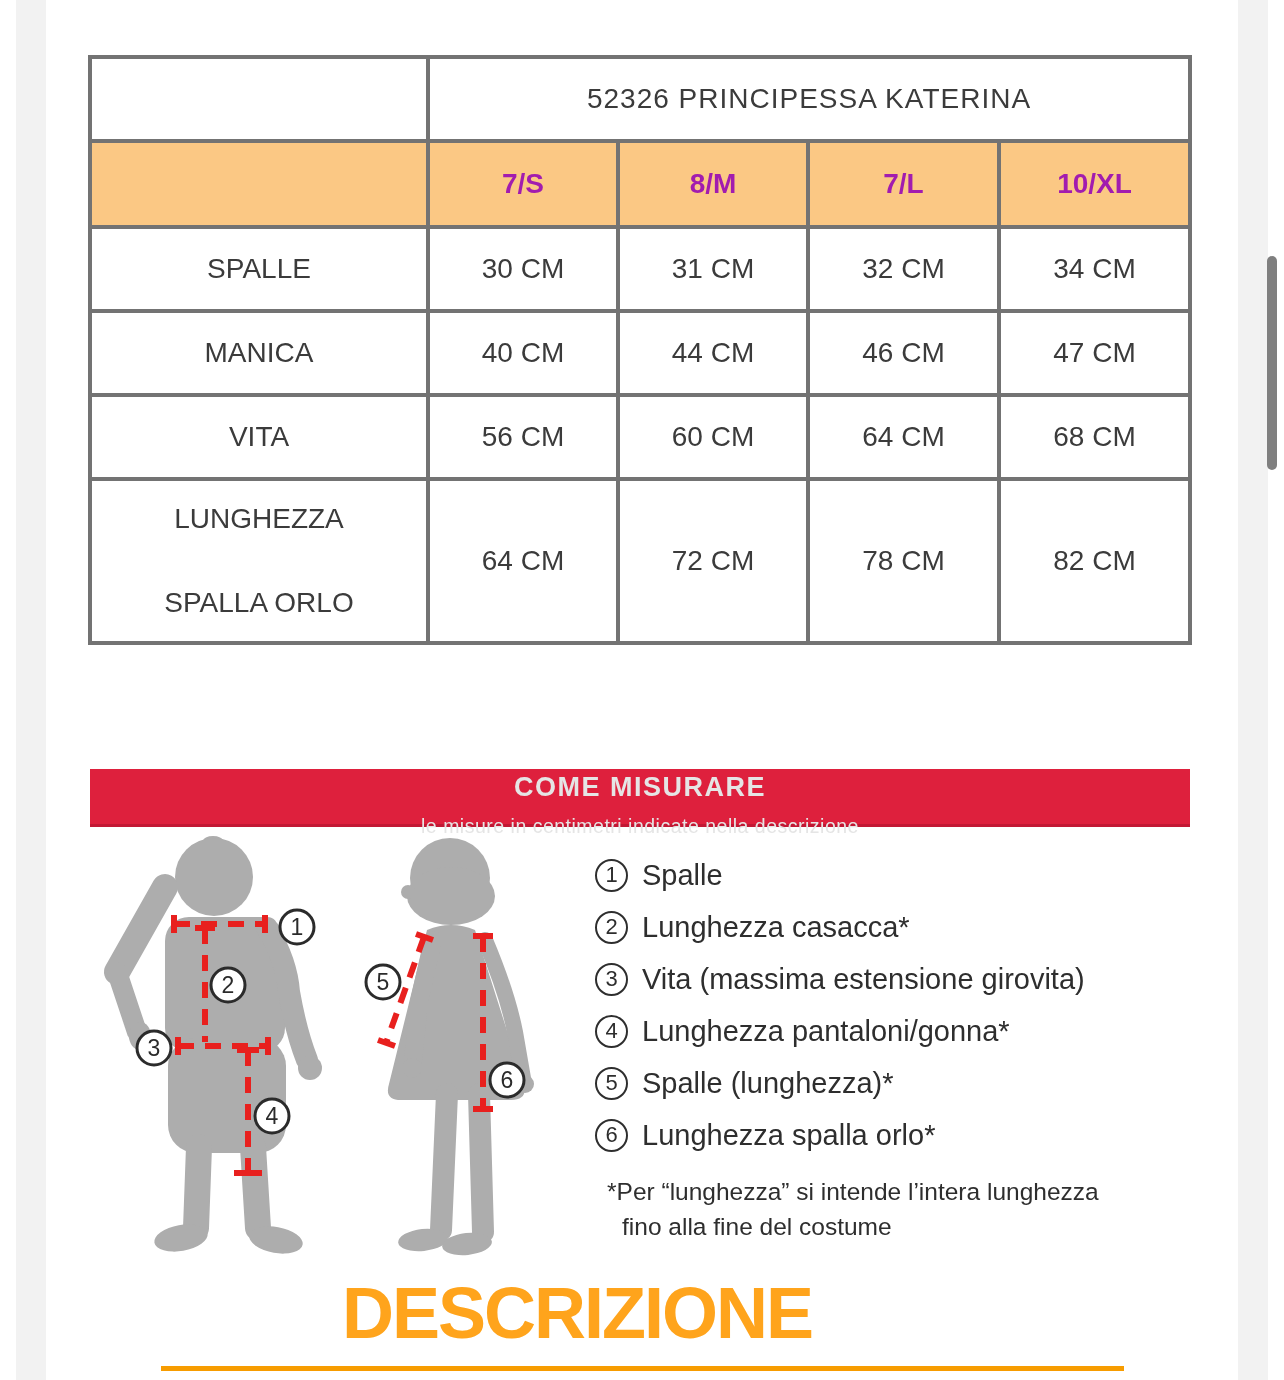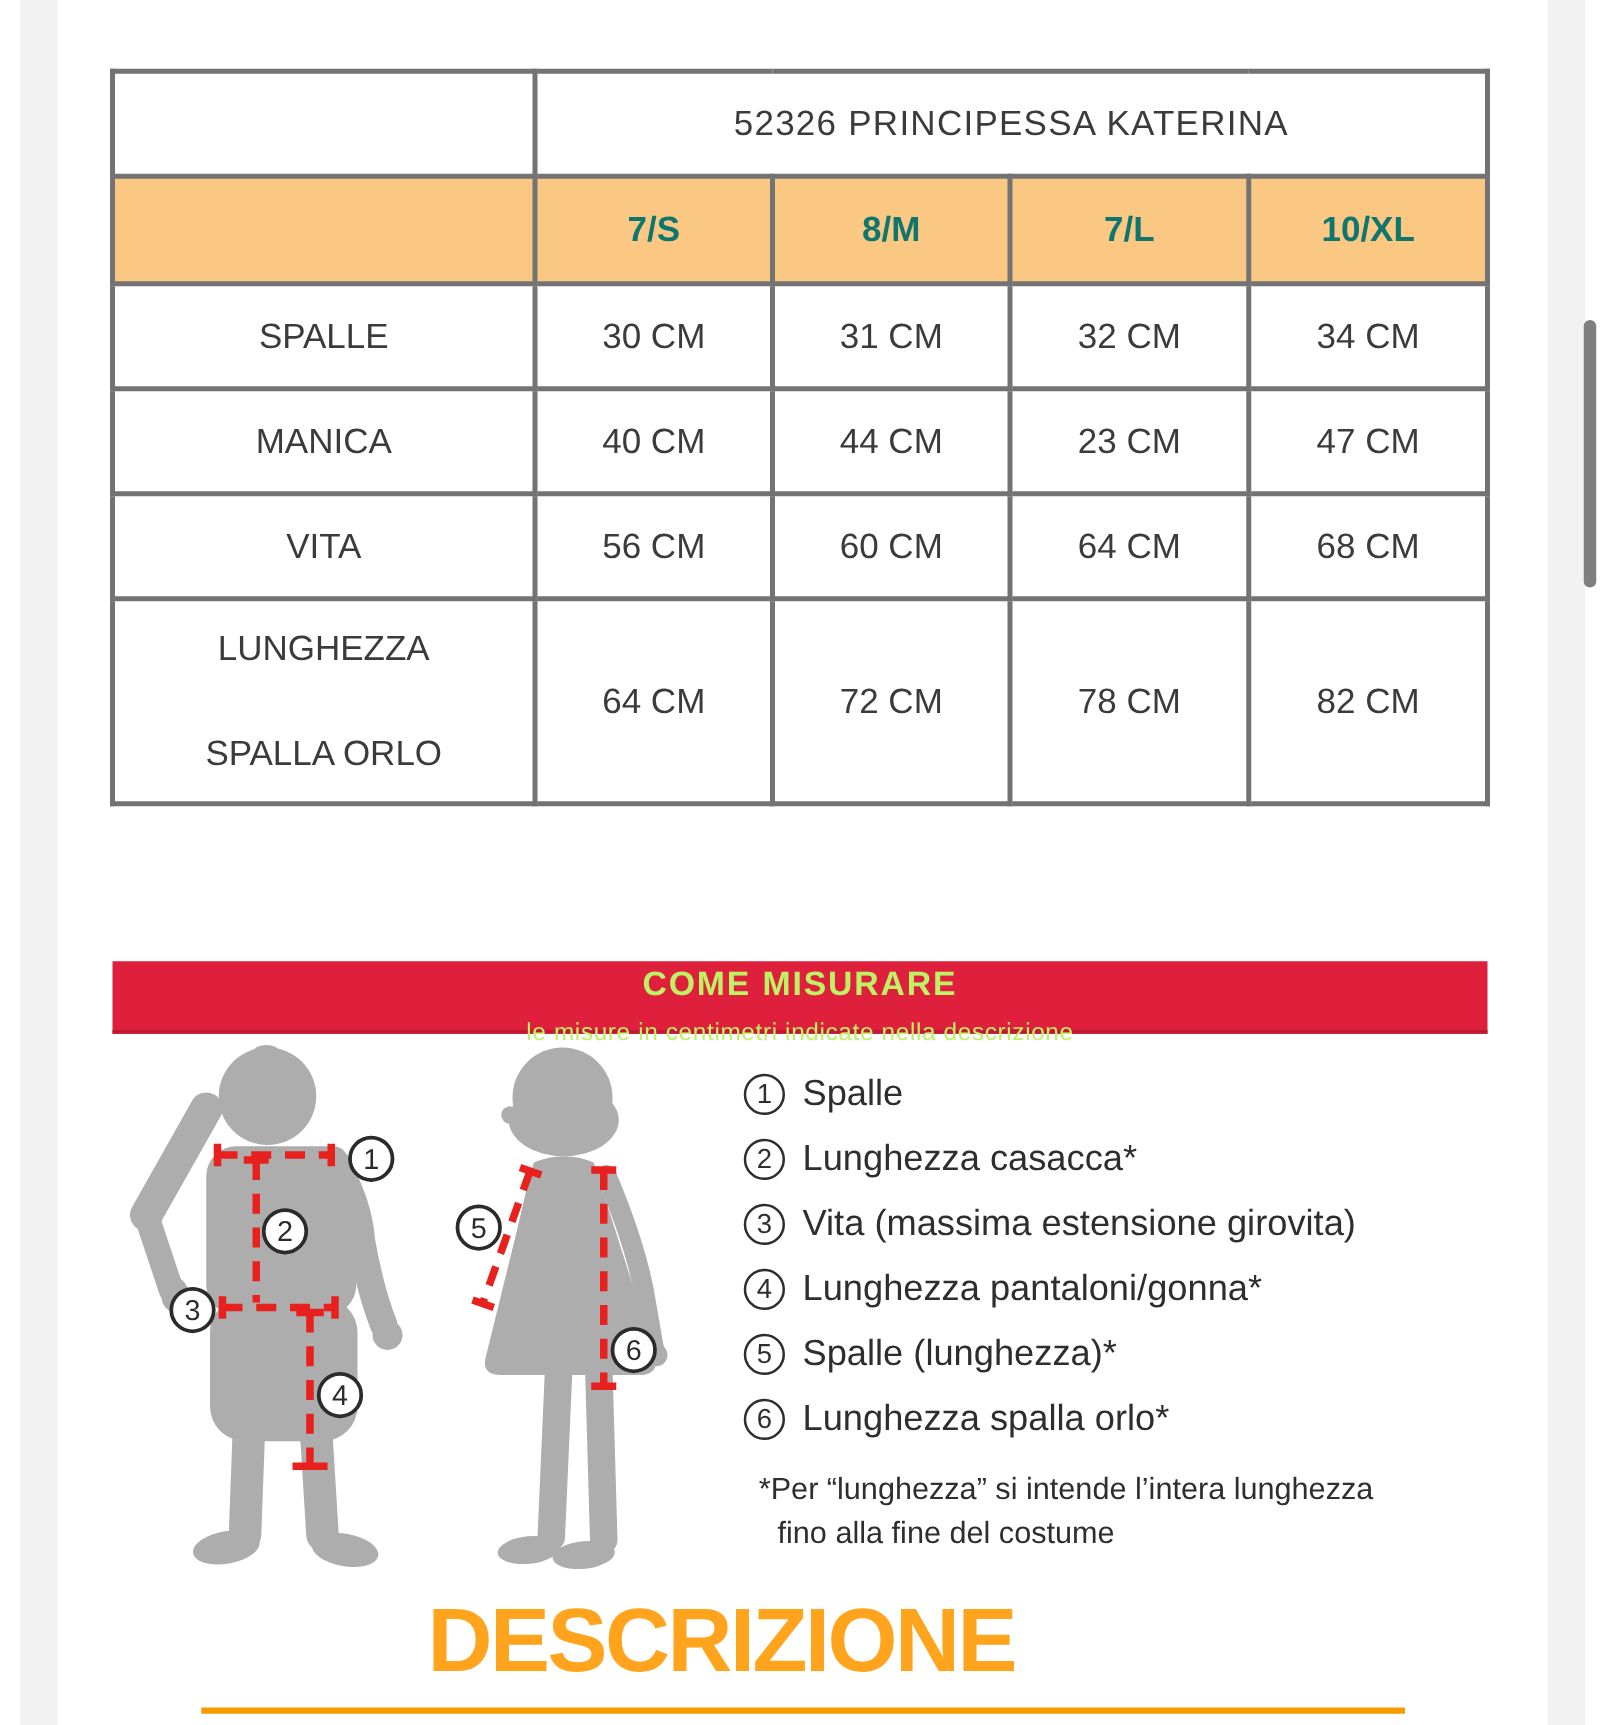--- a/index.html
+++ b/index.html
@@ -33,35 +33,35 @@
     background:#ffffff;
     text-align:center; vertical-align:middle;
     font-size:28px; color:#3b3b3b;
     padding:0;
   }
   td.product-title-cell {
     color:#f9be72; font-size:29px; letter-spacing:1px;
   }
   tr.size-row td {
     background:#fbc884;
-    color:#0f766e; font-weight:bold; font-size:28px;
+    color:#a21caf; font-weight:bold; font-size:28px;
   }
   tr.r-head   td { height:80px; }
   tr.size-row td { height:82px; }
   tr.r-data   td { height:80px; }
   tr.r-last   td { height:160px; }
   .lbl-line2 { margin-top:52px; }
 
   
   .banner {
     position:absolute; left:90px; top:769px;
     width:1100px; height:58px;
     background:#de203d;
     border-bottom:3px solid #c21834;
-    color:#bef264; text-align:center;
+    color:#e5e5e5; text-align:center;
     box-sizing:border-box;
   }
   .banner-title { font-size:27px; font-weight:bold; letter-spacing:1.5px; padding-top:3px; }
   .banner-sub   { font-size:19.5px; letter-spacing:0.5px; margin-top:12px; }
 
   
   svg.figures { position:absolute; left:95px; top:832px; }
   svg.figures text {
     font-family:"Liberation Sans", sans-serif;
     font-size:23px; fill:#2b2b2b;
@@ -131,21 +131,21 @@
     <td>SPALLE</td>
     <td>30 CM</td>
     <td>31 CM</td>
     <td>32 CM</td>
     <td>34 CM</td>
   </tr>
   <tr class="r-data">
     <td>MANICA</td>
     <td>40 CM</td>
     <td>44 CM</td>
-    <td>23 CM</td>
+    <td>46 CM</td>
     <td>47 CM</td>
   </tr>
   <tr class="r-data">
     <td>VITA</td>
     <td>56 CM</td>
     <td>60 CM</td>
     <td>64 CM</td>
     <td>68 CM</td>
   </tr>
   <tr class="r-last">

